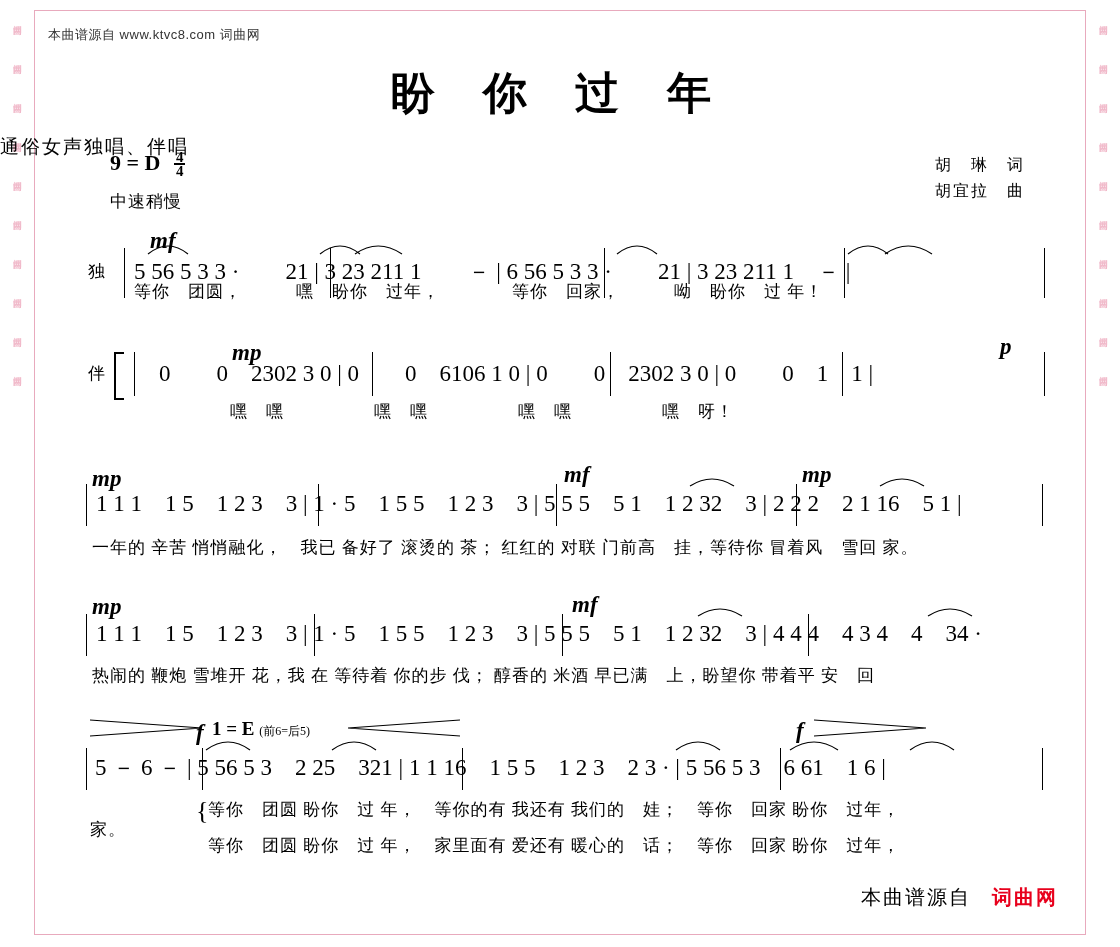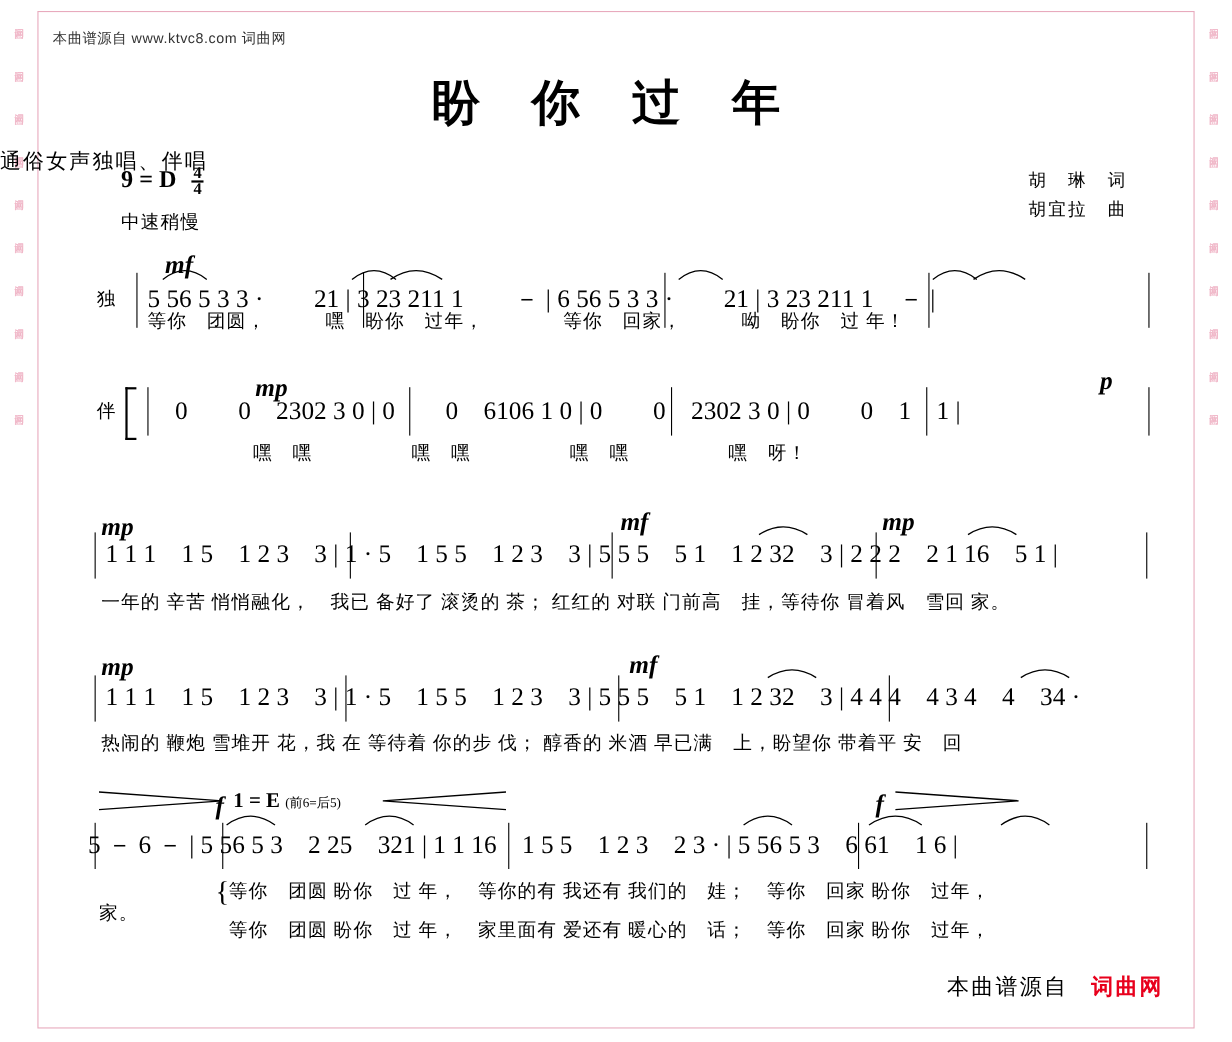--- a/index.html
+++ b/index.html
@@ -35,21 +35,21 @@
     position:absolute;left:48px;top:26px;
     font-size:13px;color:#333;
     font-family:"Liberation Sans", sans-serif;
     letter-spacing:0.5px;
   }
   .title{
     position:absolute;left:0;right:0;top:64px;
     text-align:center;
     font-size:44px;font-weight:bold;letter-spacing:18px;
     color:#000;
-    font-family:Liberation Serif, serif;
+    font-family:Liberation Sans, sans-serif;
   }
   .subtitle{
     position:absolute;left:0;right:0;top:134px;
     font-size:19px;letter-spacing:2px;color:#000;
   }
   .key{
     position:absolute;left:110px;top:150px;
     font-size:22px;font-weight:bold;
     font-family:"Liberation Serif", serif;
   }
@@ -221,21 +221,21 @@
 <div class="dyn" style="left:796px;top:718px;">f</div>
 <svg class="hairpin" style="left:812px;top:716px;" width="120" height="22">
   <path d="M2 4 L114 12 M2 20 L114 12" stroke="#000" fill="none" stroke-width="1.2"></path>
 </svg>
 
 <div class="barline" style="left:86px;top:748px;height:42px;"></div>
 <div class="barline" style="left:202px;top:748px;height:42px;"></div>
 <div class="barline" style="left:462px;top:748px;height:42px;"></div>
 <div class="barline" style="left:780px;top:748px;height:42px;"></div>
 <div class="barline" style="left:1042px;top:748px;height:42px;"></div>
-<div class="notes" style="left:80px;top:752px;">5 － 6 － | 5 56 5 3　2 25　321 | 1 1 16　1 5 5　1 2 3　2 3 · | 5 56 5 3　6 61　1 6 |</div>
+<div class="notes" style="left:95px;top:752px;">5 － 6 － | 5 56 5 3　2 25　321 | 1 1 16　1 5 5　1 2 3　2 3 · | 5 56 5 3　6 61　1 6 |</div>
 <svg style="position:absolute;left:90px;top:732px;" width="960" height="22">
   <path d="M116 18 Q138 2 160 18" stroke="#000" fill="none" stroke-width="1.2"></path>
   <path d="M242 18 Q264 2 286 18" stroke="#000" fill="none" stroke-width="1.2"></path>
   <path d="M586 18 Q608 2 630 18" stroke="#000" fill="none" stroke-width="1.2"></path>
   <path d="M700 18 Q724 2 748 18" stroke="#000" fill="none" stroke-width="1.2"></path>
   <path d="M820 18 Q842 2 864 18" stroke="#000" fill="none" stroke-width="1.2"></path>
 </svg>
 
 <div class="lyrics" style="left:90px;top:818px;">家。</div>
 <div style="position:absolute;left:196px;top:796px;font-size:26px;">{</div>

